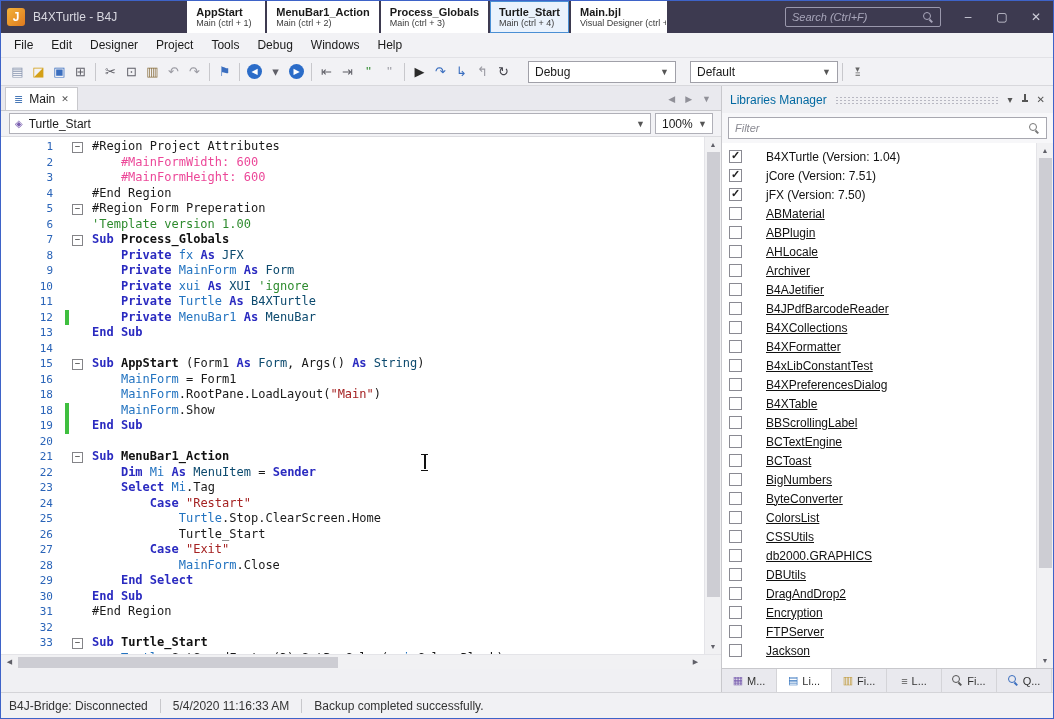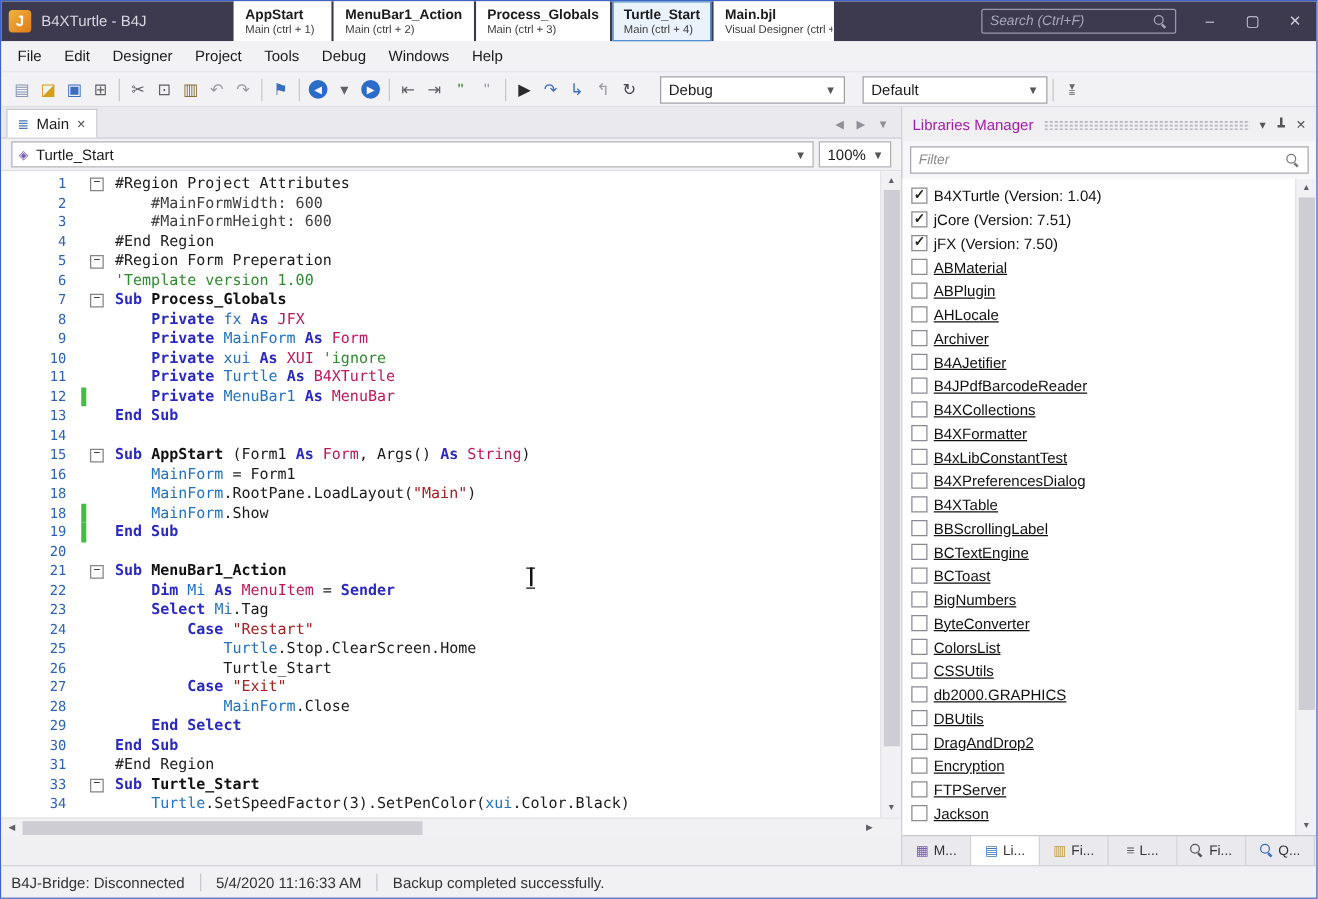--- a/index.html
+++ b/index.html
@@ -77,56 +77,56 @@
   .ln { width:58px; flex:none; text-align:right; padding-right:6px; color:#2a64b8; font-size:11px; }
   .chg { width:4px; flex:none; margin-left:6px; }
   .chg.on { background:#3fbf3f; }
   .fold { width:13px; flex:none; margin-left:2px; position:relative; }
   .fold.on::before { content:"−"; position:absolute; top:3px; left:1px; width:9px; height:9px;
                      border:1px solid #848488; background:#fff; color:#333; font-size:9px;
                      line-height:7px; text-align:center; }
   .code-text { margin-left:8px; }
   .tok-kw  { color:#2a2ac0; font-weight:bold; }
   .tok-sub { color:#111111; font-weight:bold; }
-  .tok-typ { color:#be185d; }
+  .tok-typ { color:#0c4a6e; }
   .tok-var { color:#2273c0; }
   .tok-str { color:#a52222; }
   .tok-com { color:#2e8b2e; }
-  .tok-dir { color:#404040; }
+  .tok-dir { color:#ec4899; }
   .tok-pln { color:#1a1a1a; }
 
   .vscroll { width:17px; flex:none; background:#f1f1f3; border-left:1px solid #e4e4e8;
              display:flex; flex-direction:column; align-items:center; }
   .scroll-arrow { height:15px; width:100%; display:flex; align-items:center; justify-content:center;
                   color:#606068; font-size:7px; flex:none; }
   .vthumb { width:13px; flex:none; height:86%; background:#cdcdd3; }
   .vspacer { flex:1; }
   .hscroll { height:15px; background:#f1f1f3; border-top:1px solid #e4e4e8; display:flex; align-items:center; }
   .hscroll .scroll-arrow { width:17px; height:100%; }
   .hthumb { width:320px; height:11px; background:#cdcdd3; }
   .hspacer { flex:1; }
   .corner { width:17px; height:100%; flex:none; }
   .editor-filler { flex:1; background:#f0f0f3; }
 
   
   .side { flex:1; border-left:1px solid #c8c8cc; display:flex; flex-direction:column; background:#f7f7f9; }
   .side-header { height:27px; display:flex; align-items:center; padding:0 8px; gap:8px; background:#f0f0f3; }
-  .side-title { font-size:12px; color:#a21caf; white-space:nowrap; }
+  .side-title { font-size:12px; color:#0369a1; white-space:nowrap; }
   .grip { flex:1; height:8px; background-image:radial-gradient(#b8b8c2 1px, transparent 1.2px);
           background-size:4px 3px; }
   .hdr-icon { color:#555; font-size:10px; }
   .pin-icon { width:8px; height:11px; position:relative; }
   .pin-icon::before { content:""; position:absolute; left:3px; top:0; width:2px; height:7px; background:#555; }
   .pin-icon::after  { content:""; position:absolute; left:1px; top:6px; width:6px; height:2px; background:#555; }
   .filter-row { margin:4px 6px; height:22px; background:#fff; border:1px solid #a8a8b0;
                 display:flex; align-items:center; padding:0 6px; color:#777; }
   .filter-text { font-size:11px; font-style:italic; color:#8a8a92; flex:1; }
   .lib-list { flex:1; background:#fff; display:flex; overflow:hidden; }
   .lib-rows { flex:1; padding:4px 0 0 7px; overflow:hidden; }
-  .lib-row { height:19px; display:flex; align-items:center; gap:5px; }
+  .lib-row { height:19px; display:flex; align-items:center; gap:24px; }
   .cb { width:13px; height:13px; border:1px solid #8a8a92; background:#fff; position:relative; flex:none; }
   .cb.checked::before { content:"✓"; position:absolute; left:1px; top:-2px; font-size:11px;
                         color:#222; font-weight:bold; }
   .lib-label { font-size:12px; color:#111; white-space:nowrap; }
   .lib-row.link .lib-label { text-decoration:underline; }
 
   .bottom-tabs { height:24px; background:#e9e9ee; border-top:1px solid #c8c8cc; display:flex; }
   .btab { width:55px; display:flex; align-items:center; justify-content:center; gap:4px;
           font-size:11px; color:#333; border-right:1px solid #d4d4d8; }
   .btab.active { background:#fff; }
@@ -337,20 +337,21 @@
             <div class="code-row"><span class="ln">22</span><span class="chg"></span><span class="fold"></span><span class="code-text"><span class="tok-pln">    </span><span class="tok-kw">Dim</span><span class="tok-pln"> </span><span class="tok-var">Mi</span><span class="tok-pln"> </span><span class="tok-kw">As</span><span class="tok-pln"> </span><span class="tok-typ">MenuItem</span><span class="tok-pln"> = </span><span class="tok-kw">Sender</span></span></div>
             <div class="code-row"><span class="ln">23</span><span class="chg"></span><span class="fold"></span><span class="code-text"><span class="tok-pln">    </span><span class="tok-kw">Select</span><span class="tok-pln"> </span><span class="tok-var">Mi</span><span class="tok-pln">.Tag</span></span></div>
             <div class="code-row"><span class="ln">24</span><span class="chg"></span><span class="fold"></span><span class="code-text"><span class="tok-pln">        </span><span class="tok-kw">Case</span><span class="tok-pln"> </span><span class="tok-str">"Restart"</span></span></div>
             <div class="code-row"><span class="ln">25</span><span class="chg"></span><span class="fold"></span><span class="code-text"><span class="tok-pln">            </span><span class="tok-var">Turtle</span><span class="tok-pln">.Stop.ClearScreen.Home</span></span></div>
             <div class="code-row"><span class="ln">26</span><span class="chg"></span><span class="fold"></span><span class="code-text"><span class="tok-pln">            Turtle_Start</span></span></div>
             <div class="code-row"><span class="ln">27</span><span class="chg"></span><span class="fold"></span><span class="code-text"><span class="tok-pln">        </span><span class="tok-kw">Case</span><span class="tok-pln"> </span><span class="tok-str">"Exit"</span></span></div>
             <div class="code-row"><span class="ln">28</span><span class="chg"></span><span class="fold"></span><span class="code-text"><span class="tok-pln">            </span><span class="tok-var">MainForm</span><span class="tok-pln">.Close</span></span></div>
             <div class="code-row"><span class="ln">29</span><span class="chg"></span><span class="fold"></span><span class="code-text"><span class="tok-pln">    </span><span class="tok-kw">End Select</span></span></div>
             <div class="code-row"><span class="ln">30</span><span class="chg"></span><span class="fold"></span><span class="code-text"><span class="tok-kw">End Sub</span></span></div>
             <div class="code-row"><span class="ln">31</span><span class="chg"></span><span class="fold"></span><span class="code-text"><span class="tok-pln">#End Region</span></span></div>
+            <div class="code-row"><span class="ln">32</span><span class="chg"></span><span class="fold"></span><span class="code-text"></span></div>
             <div class="code-row"><span class="ln">33</span><span class="chg"></span><span class="fold on"></span><span class="code-text"><span class="tok-kw">Sub</span><span class="tok-sub"> Turtle_Start</span></span></div>
             <div class="code-row"><span class="ln">34</span><span class="chg"></span><span class="fold"></span><span class="code-text"><span class="tok-pln">    </span><span class="tok-var">Turtle</span><span class="tok-pln">.SetSpeedFactor(3).SetPenColor(</span><span class="tok-var">xui</span><span class="tok-pln">.Color.Black)</span></span></div>
           </div>
         <div class="vscroll">
           <span class="scroll-arrow">▲</span>
           <span class="vthumb"></span>
           <span class="vspacer"></span>
           <span class="scroll-arrow">▼</span>
         </div>
       </div>

